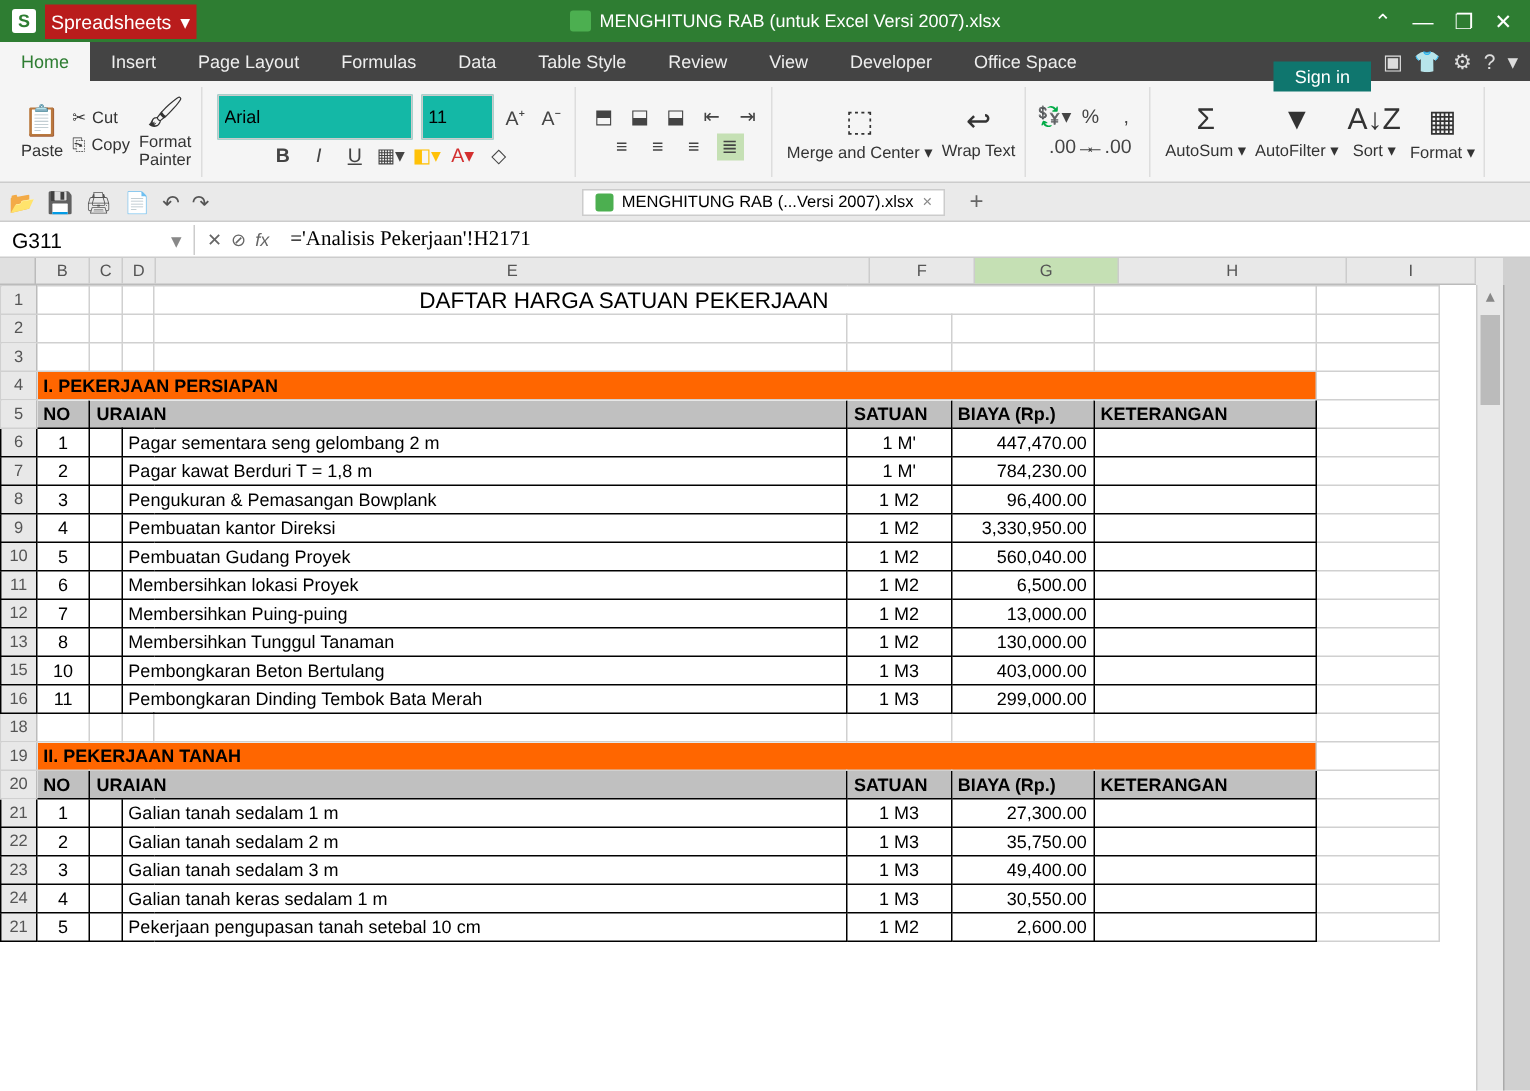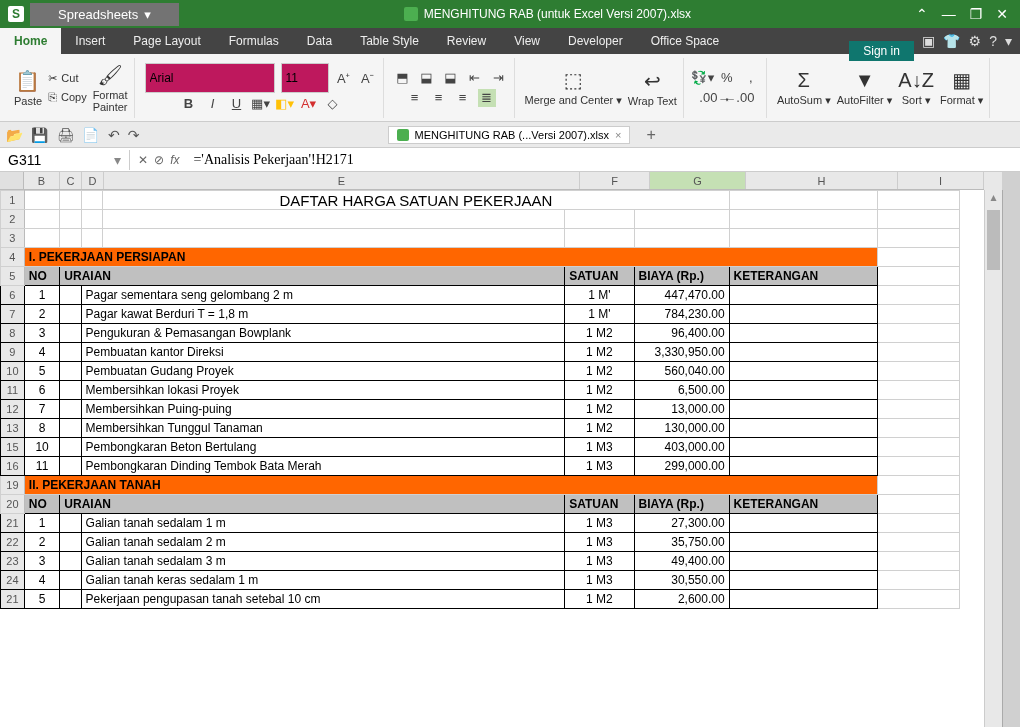--- a/index.html
+++ b/index.html
@@ -1,40 +1,40 @@
 <!DOCTYPE html>
 <html><head>
 <meta charset="utf-8">
 <style>
   * { box-sizing: border-box; margin: 0; padding: 0; font-family: Arial, sans-serif; }
   body { background: #f0f0f0; width: 1020px; height: 727px; overflow: hidden; font-size: 12px; }
   
   .titlebar { background: #2e7d32; height: 28px; display: flex; align-items: center; color: #fff; }
   .titlebar-left { display: flex; align-items: center; gap: 6px; padding-left: 8px; }
   .app-icon { width: 16px; height: 16px; background: #fff; color: #2e7d32; display: flex; align-items: center; justify-content: center; border-radius: 2px; font-weight: bold; font-size: 12px; }
-  .app-name { background: #737373; padding: 4px 28px; font-size: 13px; display: flex; align-items: center; gap: 6px;}
+  .app-name { background: #b91c1c; padding: 4px 4px; font-size: 13px; display: flex; align-items: center; gap: 6px;}
   .titlebar-center { flex: 1; text-align: center; font-size: 12px; display: flex; align-items: center; justify-content: center; gap: 6px;}
   .doc-icon { width: 14px; height: 14px; background: #4caf50; border-radius: 2px; display: inline-block;}
   .titlebar-right { display: flex; gap: 14px; padding-right: 12px; align-items: center; font-size: 14px;}
   .wc-btn { cursor: pointer; }
   
   .menubar { background: #444444; height: 26px; display: flex; align-items: stretch; color: #eee; font-size: 12px;}
   .menu-item { padding: 6px 14px; cursor: pointer; }
-  .menu-item.active { background: #f5f5f5; color: #2e7d32; font-weight: bold;}
+  .menu-item.active { background: #f5f5f5; color: #2e7d32; font-weight: normal;}
   .menubar-right { margin-left: auto; display: flex; align-items: center; gap: 8px; padding-right: 8px;}
   .signin { background: #0f766e; color: #fff; padding: 3px 14px; font-size: 12px; margin-top: 20px;}
   .menubar-right .icn { color: #ddd; font-size: 14px; cursor:pointer;}
   
   .ribbon { background: #f5f5f5; height: 68px; border-bottom: 1px solid #ccc; display: flex; align-items: center; padding: 0 8px; gap: 4px;}
   .ribbon-group { display: flex; flex-direction: column; align-items: center; padding: 0 6px; border-right: 1px solid #ddd; height: 60px; justify-content: center; gap: 2px;}
   .ribbon-group.row { flex-direction: row; gap: 6px; }
   .rbtn-big { display: flex; flex-direction: column; align-items: center; font-size: 11px; color: #333; cursor: pointer; gap: 2px;}
   .rbtn-big .ricon { font-size: 20px; }
   .rbtn-sm { font-size: 11px; color: #333; cursor: pointer; display: flex; align-items: center; gap: 4px;}
-  .font-select { border: 1px solid #ccc; font-size: 12px; padding: 7px 4px; background: #be185d;}
+  .font-select { border: 1px solid #ccc; font-size: 12px; padding: 7px 4px; background: #14b8a6;}
   .font-select.name { width: 130px; }
   .font-select.size { width: 48px; }
   .tb-row { display: flex; gap: 6px; align-items: center;}
   .tb-col { display: flex; flex-direction: column; gap: 6px;}
   .ibtn { width: 18px; height: 18px; display: inline-flex; align-items: center; justify-content: center; font-size: 13px; color: #444; cursor: pointer;}
   .ibtn.bold { font-weight: bold; }
   .ibtn.italic { font-style: italic; }
   .ibtn.underline { text-decoration: underline; }
   
   .quickbar { background: #eaeaea; height: 26px; border-bottom: 1px solid #ccc; display: flex; align-items: center; padding: 0 6px; gap: 8px;}
@@ -395,20 +395,31 @@
             <td class="rh">16</td>
             <td class="no">11</td>
             <td></td>
             <td colspan="2">Pembongkaran Dinding Tembok Bata Merah</td>
             <td class="sat">1 M3</td>
             <td class="biaya">299,000.00</td>
             <td></td>
             <td style="border:1px solid #d0d0d0 !important"></td>
           </tr>
           <tr>
+            <td class="rh">18</td>
+            <td></td>
+            <td></td>
+            <td></td>
+            <td></td>
+            <td></td>
+            <td></td>
+            <td></td>
+            <td></td>
+          </tr>
+          <tr>
             <td class="rh">19</td>
             <td class="section-hdr" colspan="7">II.  PEKERJAAN TANAH</td>
             <td></td>
           </tr>
           <tr>
             <td class="rh">20</td>
             <td class="tbl-hdr">NO</td>
             <td class="tbl-hdr" colspan="3">URAIAN</td>
             <td class="tbl-hdr">SATUAN</td>
             <td class="tbl-hdr">BIAYA  (Rp.)</td>

